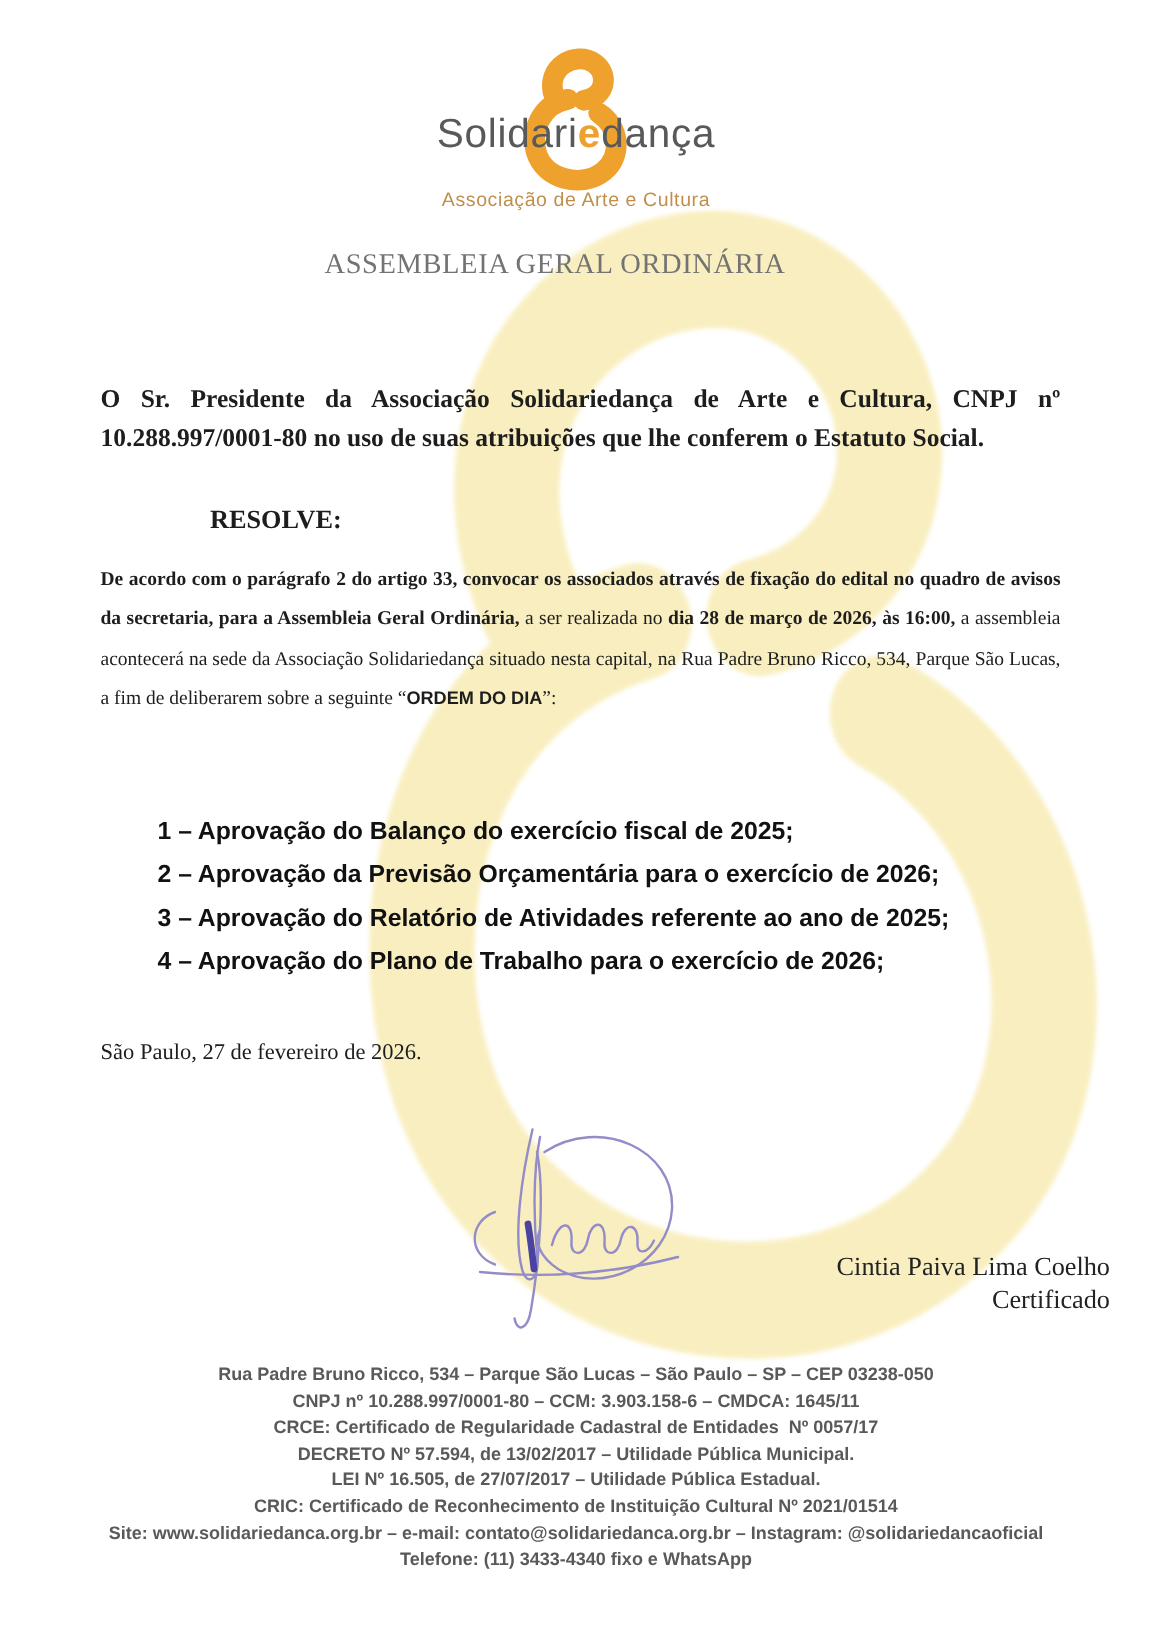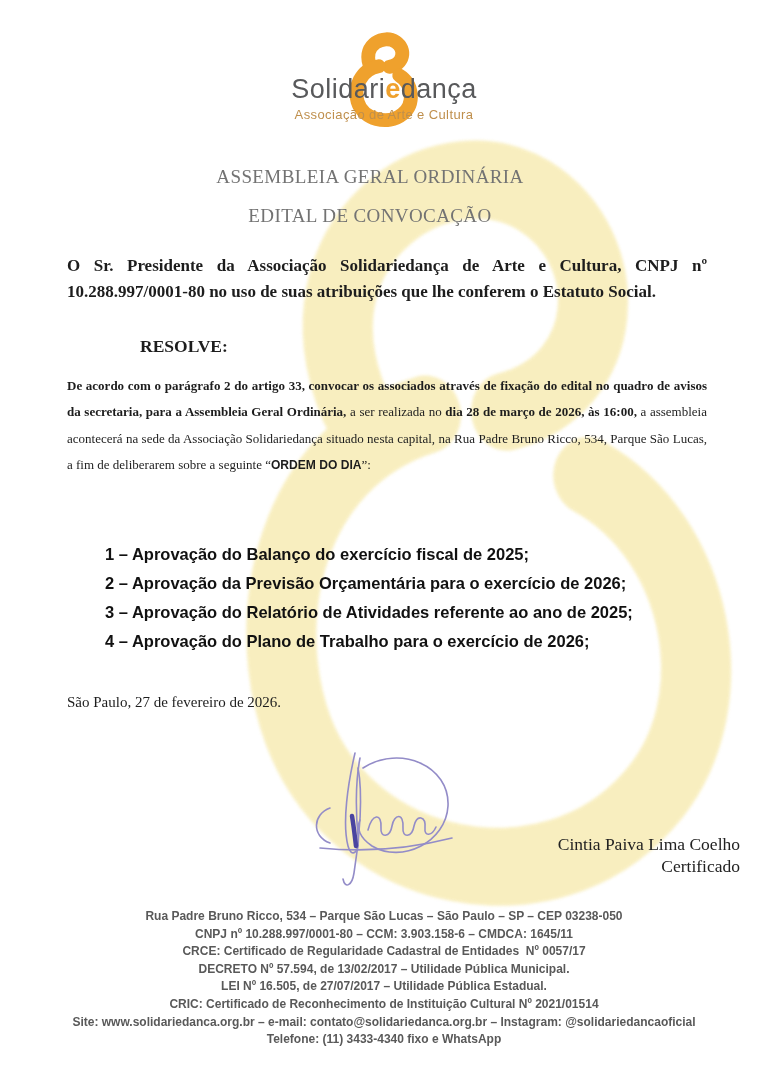--- a/index.html
+++ b/index.html
@@ -18,21 +18,21 @@
   
   .logo-block{left:0;top:36px;width:768px;text-align:center;}
   .logo-lockup{display:inline-block;position:relative;width:300px;height:92px;}
   .logo-mark{position:absolute;left:50%;top:-2px;transform:translateX(-50%);
     width:66px;height:92px;overflow:visible;}
   .logo-mark path{fill:none;stroke:#EFA12D;stroke-width:21;stroke-linecap:round;}
   .logo-word{position:relative;z-index:2;margin-top:38px;
     font-family:"Liberation Sans",sans-serif;font-size:27px;line-height:30px;
     color:#58595B;letter-spacing:.5px;}
   .logo-word .brand-e{color:#EFA12D;font-weight:bold;}
-  .logo-tagline{position:relative;z-index:2;margin-top:3px;
+  .logo-tagline{position:relative;z-index:2;margin-top:21px;
     font-family:"Liberation Sans",sans-serif;font-size:13px;color:#BF8F4C;
     letter-spacing:.4px;}
 
   
   .doc-title{left:0;width:740px;text-align:center;font-size:19px;
     letter-spacing:.4px;color:#737373;}
   .title-1{top:166px;}
   .title-2{top:205px;}
 
   
@@ -78,21 +78,20 @@
       <svg class="logo-mark" viewBox="0 0 100 140" preserveAspectRatio="none" aria-hidden="true">
         <path d="M 28 46 C 18 16 50 0 68 12 C 84 23 80 47 58 50"></path>
         <path d="M 42 49 C 14 54 4 82 10 103 C 18 130 56 140 78 122 C 97 107 94 76 73 63"></path>
       </svg>
       <div class="logo-word"><span>Solidari</span><span class="brand-e">e</span><span>dança</span></div>
       <div class="logo-tagline">Associação de Arte e Cultura</div>
     </div>
   </header>
 
   <h1 class="abs doc-title title-1" style="font-weight:normal;margin:0;">ASSEMBLEIA GERAL ORDINÁRIA</h1>
-  <h2 class="abs doc-title title-2" style="font-weight:normal;margin:0;">EDITAL DE CONVOCAÇÃO</h2>
 
   <p class="abs intro" style="margin:0;">O Sr. Presidente da Associação Solidariedança de Arte e Cultura, CNPJ nº 10.288.997/0001-80 no uso de suas atribuições que lhe conferem o Estatuto Social.</p>
 
   <p class="abs resolve" style="margin:0;">RESOLVE:</p>
 
   <p class="abs body-par" style="margin:0;"><span class="run-bold">De acordo com o parágrafo 2 do artigo 33, convocar os associados através de fixação do edital no quadro de avisos da secretaria, para a Assembleia Geral Ordinária,</span><span class="run-regular"> a ser realizada no </span><span class="run-bold">dia 28 de março de 2026, às 16:00,</span><span class="run-regular"> a assembleia acontecerá na sede da Associação Solidariedança situado nesta capital, na Rua Padre Bruno Ricco, 534, Parque São Lucas, a fim de deliberarem sobre a seguinte “</span><span class="run-bold-sans">ORDEM DO DIA</span><span class="run-regular">”:</span></p>
 
   <div class="abs agenda">
       <div class="agenda-item">1 – Aprovação do Balanço do exercício fiscal de 2025;</div>
       <div class="agenda-item">2 – Aprovação da Previsão Orçamentária para o exercício de 2026;</div>

